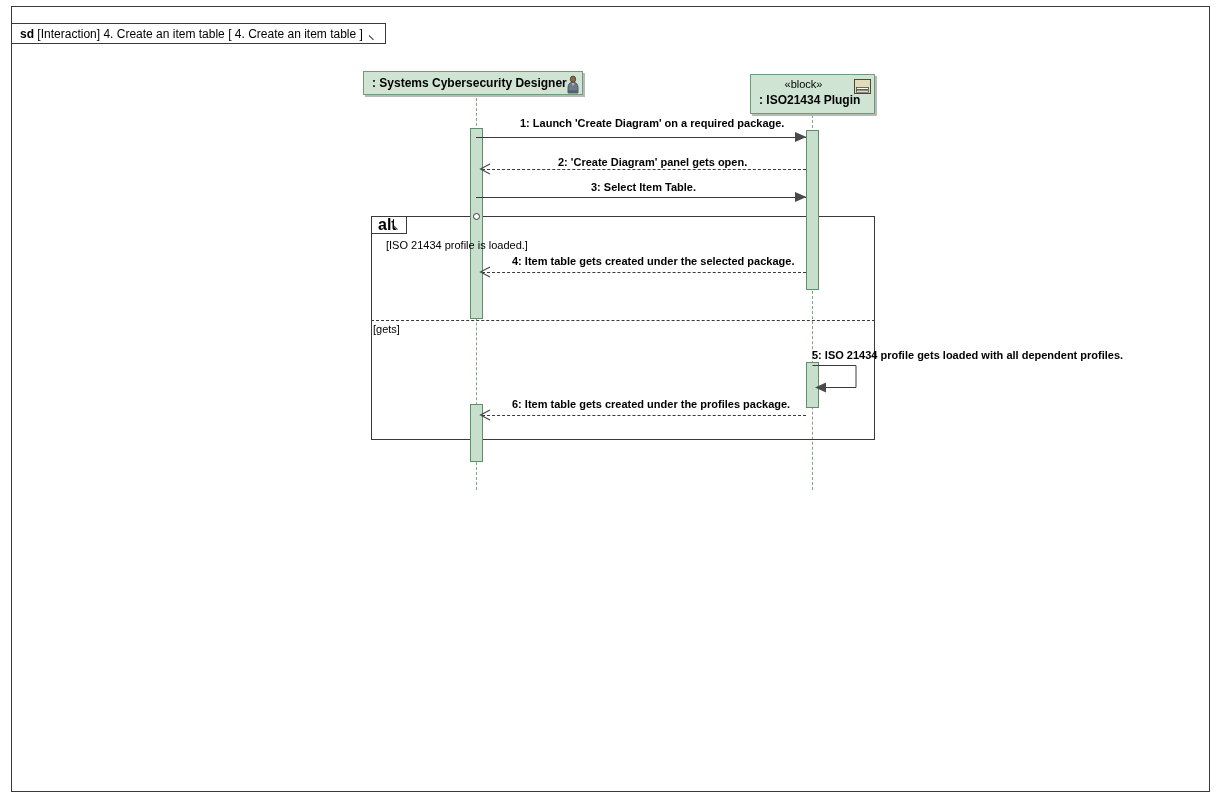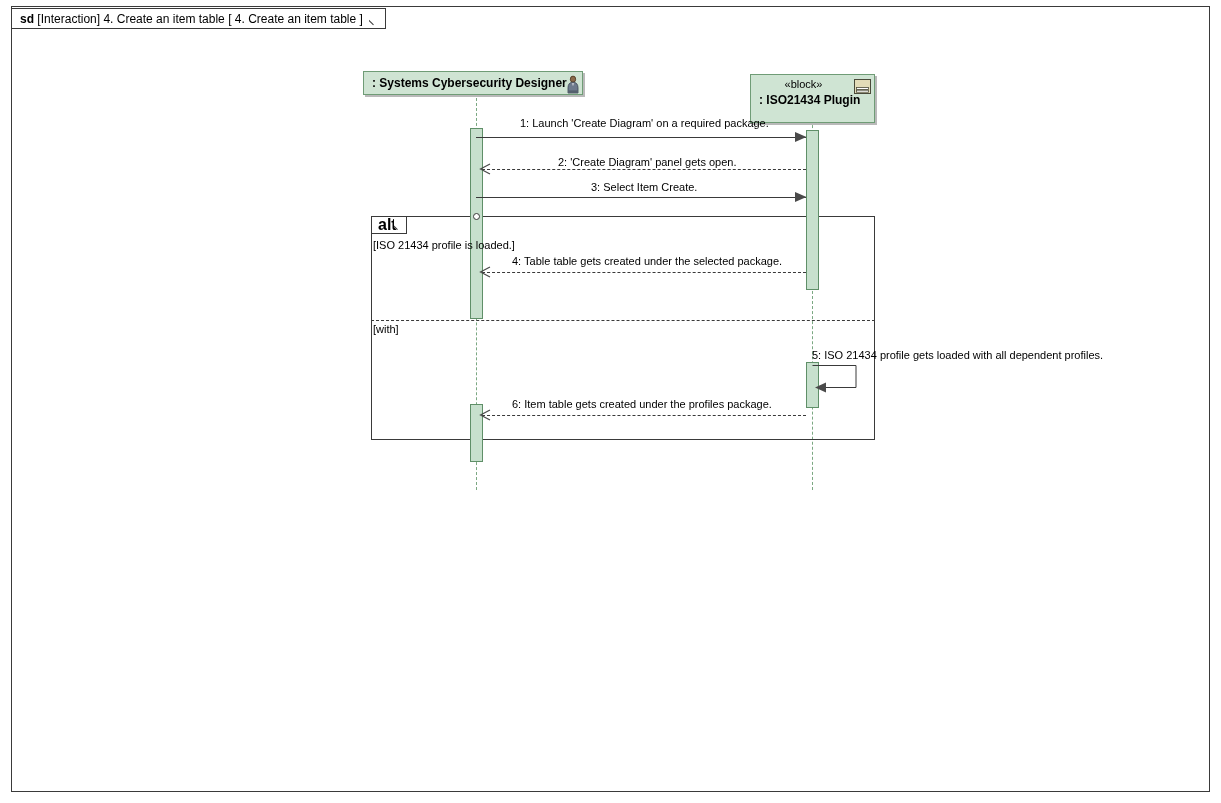--- a/index.html
+++ b/index.html
@@ -27,21 +27,21 @@
     top: 6px;
     width: 1199px;
     height: 786px;
     border: 1px solid #3a3a3a;
     box-sizing: border-box;
     background: #ffffff;
   }
   .frame-tab {
     position: absolute;
     left: 11px;
-    top: 8px;
+    top: 23px;
     height: 21px;
     box-sizing: border-box;
     border: 1px solid #3a3a3a;
     background: #ffffff;
     padding: 2px 22px 0 8px;
     font-size: 12px;
     color: #000000;
     white-space: nowrap;
     line-height: 17px;
     z-index: 6;
@@ -163,20 +163,21 @@
     z-index: 5;
   }
 
   
   .msg-label {
     position: absolute;
     font-size: 11px;
     color: #000000;
     white-space: nowrap;
     z-index: 5;
+    font-weight: bold;
   }
   .msg-line {
     position: absolute;
     height: 0;
     z-index: 4;
   }
   .msg-line.solid { border-top: 1px solid #3a3a3a; }
   .msg-line.dashed { border-top: 1px dashed #3a3a3a; }
 
   .arrow-svg { position: absolute; z-index: 5; overflow: visible; }
@@ -213,44 +214,44 @@
 
     <svg class="actor-icon" style="left:200px; top:3px;" width="18" height="19" viewBox="0 0 18 19">
       <ellipse cx="9" cy="4.2" rx="2.7" ry="3.1" fill="#8a6a4a" stroke="#4a3520" stroke-width="0.8"></ellipse>
       <path d="M9 7.2 C5.6 7.2 4.1 9.4 4.0 12.6 L4.0 18 L14.0 18 L14.0 12.6 C13.9 9.4 12.4 7.2 9 7.2 Z" fill="#6d7a8c" stroke="#3a4350" stroke-width="0.8"></path>
       <path d="M7.6 7.6 L9 11.2 L10.4 7.6 L9 8.4 Z" fill="#c8ccd2"></path>
       <rect x="4.2" y="15.4" width="9.6" height="2.6" fill="#55606e"></rect>
     </svg>
   </div>
   <div class="lifeline" style="left:476px; top:98px; height:392px;"></div>
 
-  <div class="head" style="left:750px; top:74px; width:125px; height:49px;">
+  <div class="head" style="left:750px; top:74px; width:125px; height:40px;">
     <span class="head-stereo" style="position:absolute; left:0; top:3px; width:105px;">«block»</span>
     <span class="head-text" style="position:absolute; left:8px; top:18px;">: ISO21434 Plugin</span>
 
     <svg class="block-icon" style="left:103px; top:4px;" width="17" height="15" viewBox="0 0 17 15">
       <rect x="0.5" y="0.5" width="16" height="14" fill="#e3dcb8" stroke="#4a4a3a" stroke-width="1"></rect>
       <rect x="2.5" y="8.5" width="12" height="2" fill="#ffffff" stroke="#4a4a3a" stroke-width="0.8"></rect>
       <rect x="2.5" y="11.2" width="12" height="2" fill="#ffffff" stroke="#4a4a3a" stroke-width="0.8"></rect>
     </svg>
   </div>
   <div class="lifeline" style="left:812px; top:110px; height:380px;"></div>
 
   <div class="fragment" style="left:371px; top:216px; width:504px; height:224px;"></div>
   <div class="frag-tab" style="left:371px; top:216px; width:36px; height:18px;">
     <span>alt</span>
     <span class="frag-tab-notch"></span>
   </div>
   <div class="frag-circle" style="left:473px; top:213px;"></div>
 
-  <div class="guard" style="left:373px; top:239px;">[ISO 21434 profile is loaded.]</div>
+  <div class="guard" style="left:373px; top:239px;padding-left:13px;">[ISO 21434 profile is loaded.]</div>
 
   <div class="frag-divider" style="left:371px; top:320px; width:504px;"></div>
 
-  <div class="guard" style="left:373px; top:323px;">[with]</div>
+  <div class="guard" style="left:373px; top:323px;">[gets]</div>
 
   <div class="activation" style="left:470px; top:128px; height:191px;"></div>
 
   <div class="activation" style="left:470px; top:404px; height:58px;"></div>
 
   <div class="activation" style="left:806px; top:130px; height:160px;"></div>
 
   <div class="activation" style="left:806px; top:362px; height:46px;"></div>
 
   <div class="msg-label" style="left:520px; top:117px;">1:  Launch 'Create Diagram' on a required package.</div>
@@ -258,27 +259,27 @@
   <svg class="arrow-svg" style="left:794px; top:130px;" width="14" height="14">
     <path d="M1 2 L12.5 7 L1 12 Z" fill="#4a4a4a"></path>
   </svg>
 
   <div class="msg-label" style="left:558px; top:156px;">2:  'Create Diagram' panel gets open.</div>
   <div class="msg-line dashed" style="left:482px; top:169px; width:324px;"></div>
   <svg class="arrow-svg" style="left:479px; top:162px;" width="14" height="14">
     <path d="M11 2 L1.5 7 L11 12" fill="none" stroke="#4a4a4a" stroke-width="1.2"></path>
   </svg>
 
-  <div class="msg-label" style="left:591px; top:181px;">3:  Select Item Create.</div>
+  <div class="msg-label" style="left:591px; top:181px;">3:  Select Item Table.</div>
   <div class="msg-line solid" style="left:476px; top:197px; width:330px;"></div>
   <svg class="arrow-svg" style="left:794px; top:190px;" width="14" height="14">
     <path d="M1 2 L12.5 7 L1 12 Z" fill="#4a4a4a"></path>
   </svg>
 
-  <div class="msg-label" style="left:512px; top:255px;">4:  Table table gets created under the selected package.</div>
+  <div class="msg-label" style="left:512px; top:255px;">4:  Item table gets created under the selected package.</div>
   <div class="msg-line dashed" style="left:482px; top:272px; width:324px;"></div>
   <svg class="arrow-svg" style="left:479px; top:265px;" width="14" height="14">
     <path d="M11 2 L1.5 7 L11 12" fill="none" stroke="#4a4a4a" stroke-width="1.2"></path>
   </svg>
 
   <div class="msg-label" style="left:812px; top:349px;text-align:right;">5: ISO 21434 profile gets loaded with all dependent profiles.</div>
   <svg class="self-msg" style="left:812px; top:365px;" width="50" height="28">
     <path d="M0.5 0.5 L44 0.5 L44 22.5 L8 22.5" fill="none" stroke="#3a3a3a" stroke-width="1"></path>
   </svg>
   <svg class="arrow-svg" style="left:814px; top:380px;" width="14" height="16">

